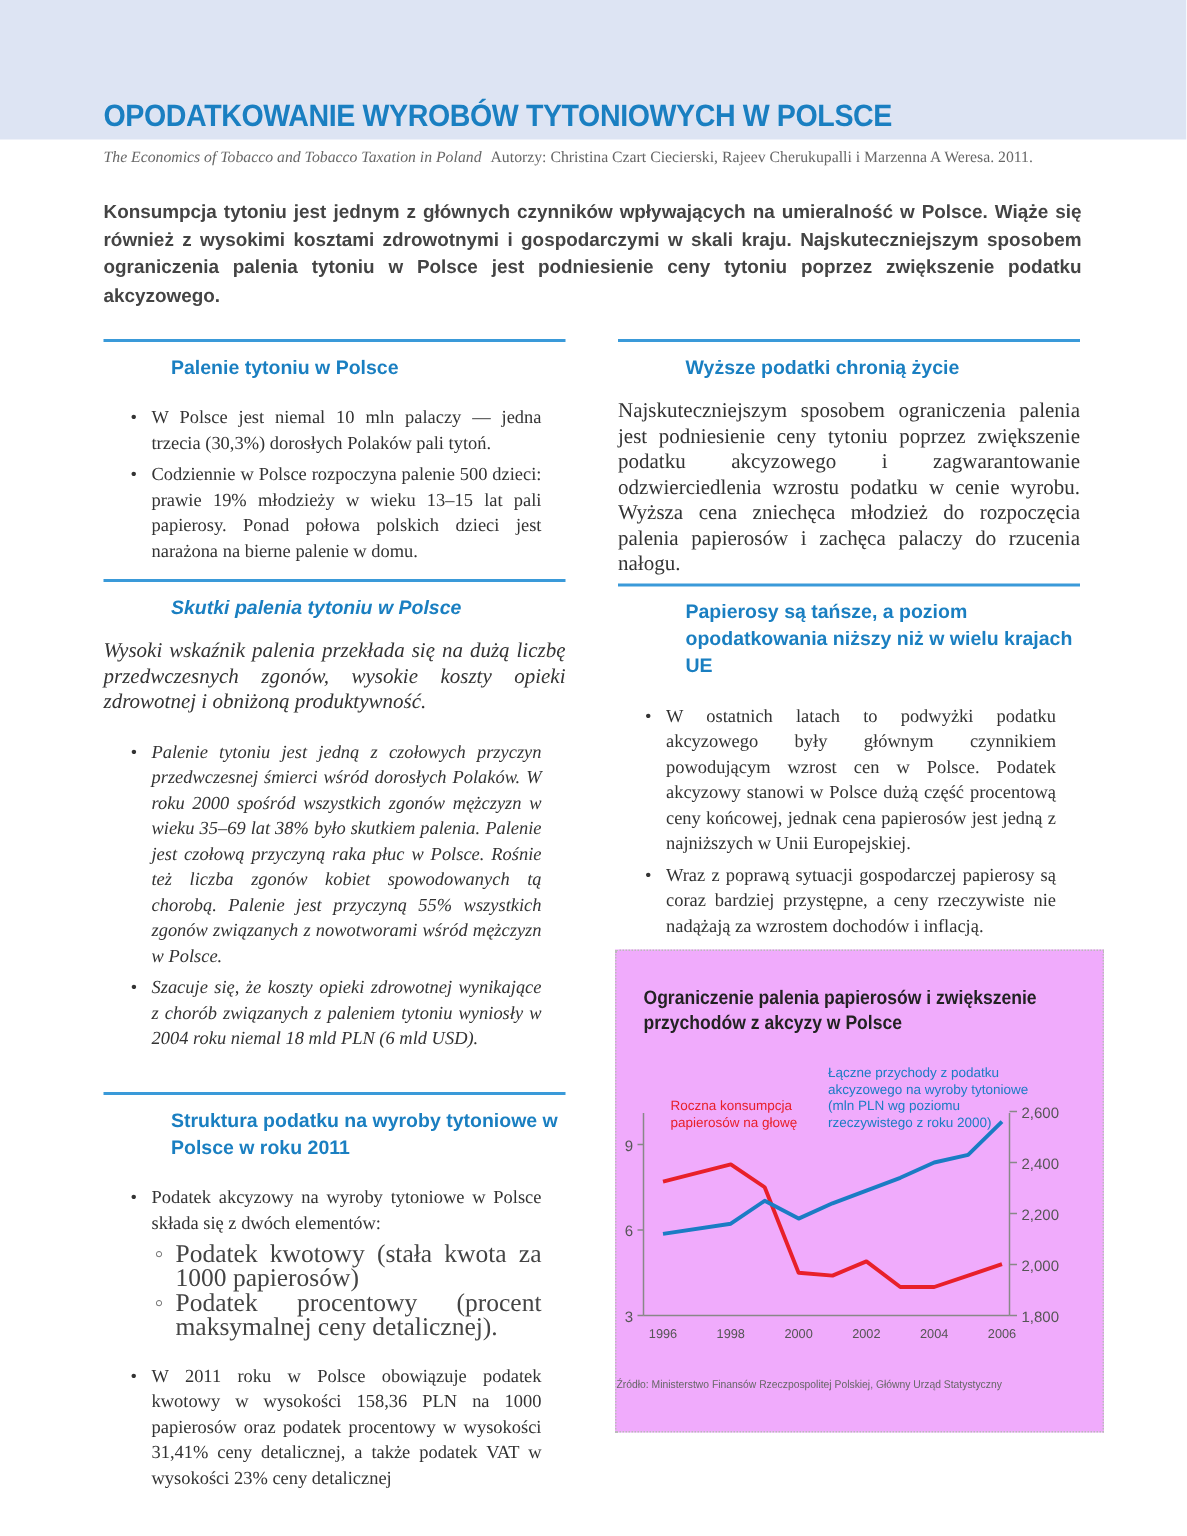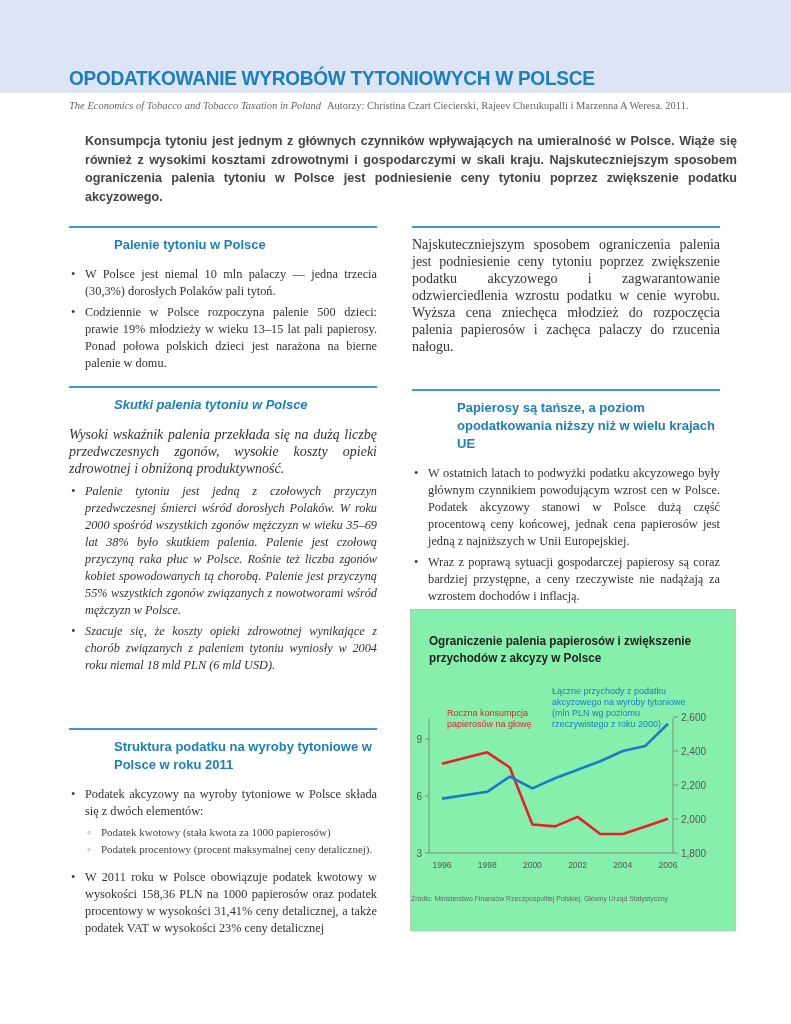--- a/index.html
+++ b/index.html
@@ -1,32 +1,32 @@
 <!DOCTYPE html>
 <html><head>
 <meta charset="utf-8">
 <style>
   html, body { margin:0; padding:0; background:#ffffff; }
   body { width:791px; height:1024px; position:relative; overflow:hidden; font-family:"Liberation Serif", serif; color:#333; }
   .band { position:absolute; left:0; top:0; width:791px; height:93px; background:#dde4f3; }
   .title { position:absolute; left:69px; top:66px; font-family:"Liberation Sans", sans-serif; font-weight:bold; font-size:20.5px; color:#1a7fc1; letter-spacing:-0.3px; transform:scaleX(0.93); transform-origin:left; white-space:nowrap; }
   .source-line { position:absolute; left:69px; top:100px; font-size:10.5px; color:#666; white-space:nowrap; }
   .source-line i { margin-right:6px; }
-  .lead { position:absolute; left:85px; top:132px; width:652px; font-family:"Liberation Sans", sans-serif; font-weight:bold; font-size:12.6px; line-height:18.5px; color:#444; text-align:justify; }
+  .lead { position:absolute; left:69px; top:132px; width:652px; font-family:"Liberation Sans", sans-serif; font-weight:bold; font-size:12.6px; line-height:18.5px; color:#444; text-align:justify; }
   .section { position:absolute; }
   .rule { height:2px; background:#3a9ad9; margin-bottom:8px; }
   .sh { font-family:"Liberation Sans", sans-serif; font-weight:bold; font-size:13px; line-height:18px; color:#1a7fc1; margin-bottom:12px;padding-left:45px; }
   .p { font-size:14px; line-height:17px; color:#333; text-align:justify; margin:0 0 6px 0; }
-  ul.b { list-style:none; margin:0; padding:0; }
+  ul.b { list-style:none; margin:16px; padding:0; }
   ul.b > li { position:relative; padding-left:16px; font-size:12.3px; line-height:17px; color:#333; text-align:justify; margin-bottom:4px; }
   ul.b > li::before { content:"•"; position:absolute; left:2px; top:0; }
   ul.sub { list-style:none; margin:4px 0 0 0; padding:0; }
-  ul.sub > li { position:relative; padding-left:16px; font-size:11px; line-height:16px; color:#444; text-align:justify; margin-bottom:1px; }
+  ul.sub > li { position:relative; padding-left:16px; font-size:17px; line-height:16px; color:#444; text-align:justify; margin-bottom:1px; }
   ul.sub > li::before { content:"◦"; position:absolute; left:2px; top:0; color:#777; }
-  .chartbox { position:absolute; left:410px; top:609px; width:324px; height:320px; border:1px dotted #bbb; background:#86efac; }
+  .chartbox { position:absolute; left:410px; top:633px; width:324px; height:320px; border:1px dotted #bbb; background:#f0abfc; }
   .ctitle { position:absolute; left:18px; top:22px; width:300px; font-family:"Liberation Sans", sans-serif; font-weight:bold; font-size:13px; line-height:17px; color:#222; transform:scaleX(0.9); transform-origin:left; }
   .csrc { position:absolute; left:0px; top:283px; font-family:"Liberation Sans", sans-serif; font-size:7.5px; color:#666; white-space:nowrap; }
 </style>
 </head>
 <body>
 
 <div class="band"></div>
 <div class="title">OPODATKOWANIE WYROBÓW TYTONIOWYCH W POLSCE</div>
 <div class="source-line">
   <i>The Economics of Tobacco and Tobacco Taxation in Poland</i><span>Autorzy: Christina Czart Ciecierski, Rajeev Cherukupalli i Marzenna A Weresa. 2011.</span>
@@ -64,20 +64,21 @@
       </ul>
     </li>
   </ul>
   <ul class="b" style="margin-top:12px;">
     <li>W 2011 roku w Polsce obowiązuje podatek kwotowy w wysokości 158,36 PLN na 1000 papierosów oraz podatek procentowy w wysokości 31,41% ceny detalicznej, a także podatek VAT w wysokości 23% ceny detalicznej</li>
   </ul>
 </div>
 
 <div class="section" style="left:412px; top:226px; width:308px;">
   <div class="rule"></div>
+  <div class="sh">Wyższe podatki chronią życie</div>
   <p class="p">Najskuteczniejszym sposobem ograniczenia palenia jest podniesienie ceny tytoniu poprzez zwiększenie podatku akcyzowego i zagwarantowanie odzwierciedlenia wzrostu podatku w cenie wyrobu. Wyższa cena zniechęca młodzież do rozpoczęcia palenia papierosów i zachęca palaczy do rzucenia nałogu.</p>
 </div>
 
 <div class="section" style="left:412px; top:389px; width:308px;">
   <div class="rule"></div>
   <div class="sh">Papierosy są tańsze, a poziom opodatkowania niższy niż w wielu krajach UE</div>
   <ul class="b">
     <li>W ostatnich latach to podwyżki podatku akcyzowego były głównym czynnikiem powodującym wzrost cen w Polsce. Podatek akcyzowy stanowi w Polsce dużą część procentową ceny końcowej, jednak cena papierosów jest jedną z najniższych w Unii Europejskiej.</li>
     <li>Wraz z poprawą sytuacji gospodarczej papierosy są coraz bardziej przystępne, a ceny rzeczywiste nie nadążają za wzrostem dochodów i inflacją.</li>
     <li>Wzrost podatku jest kluczem do zmniejszenia konsumpcji i zwiększenia przychodów.</li>

